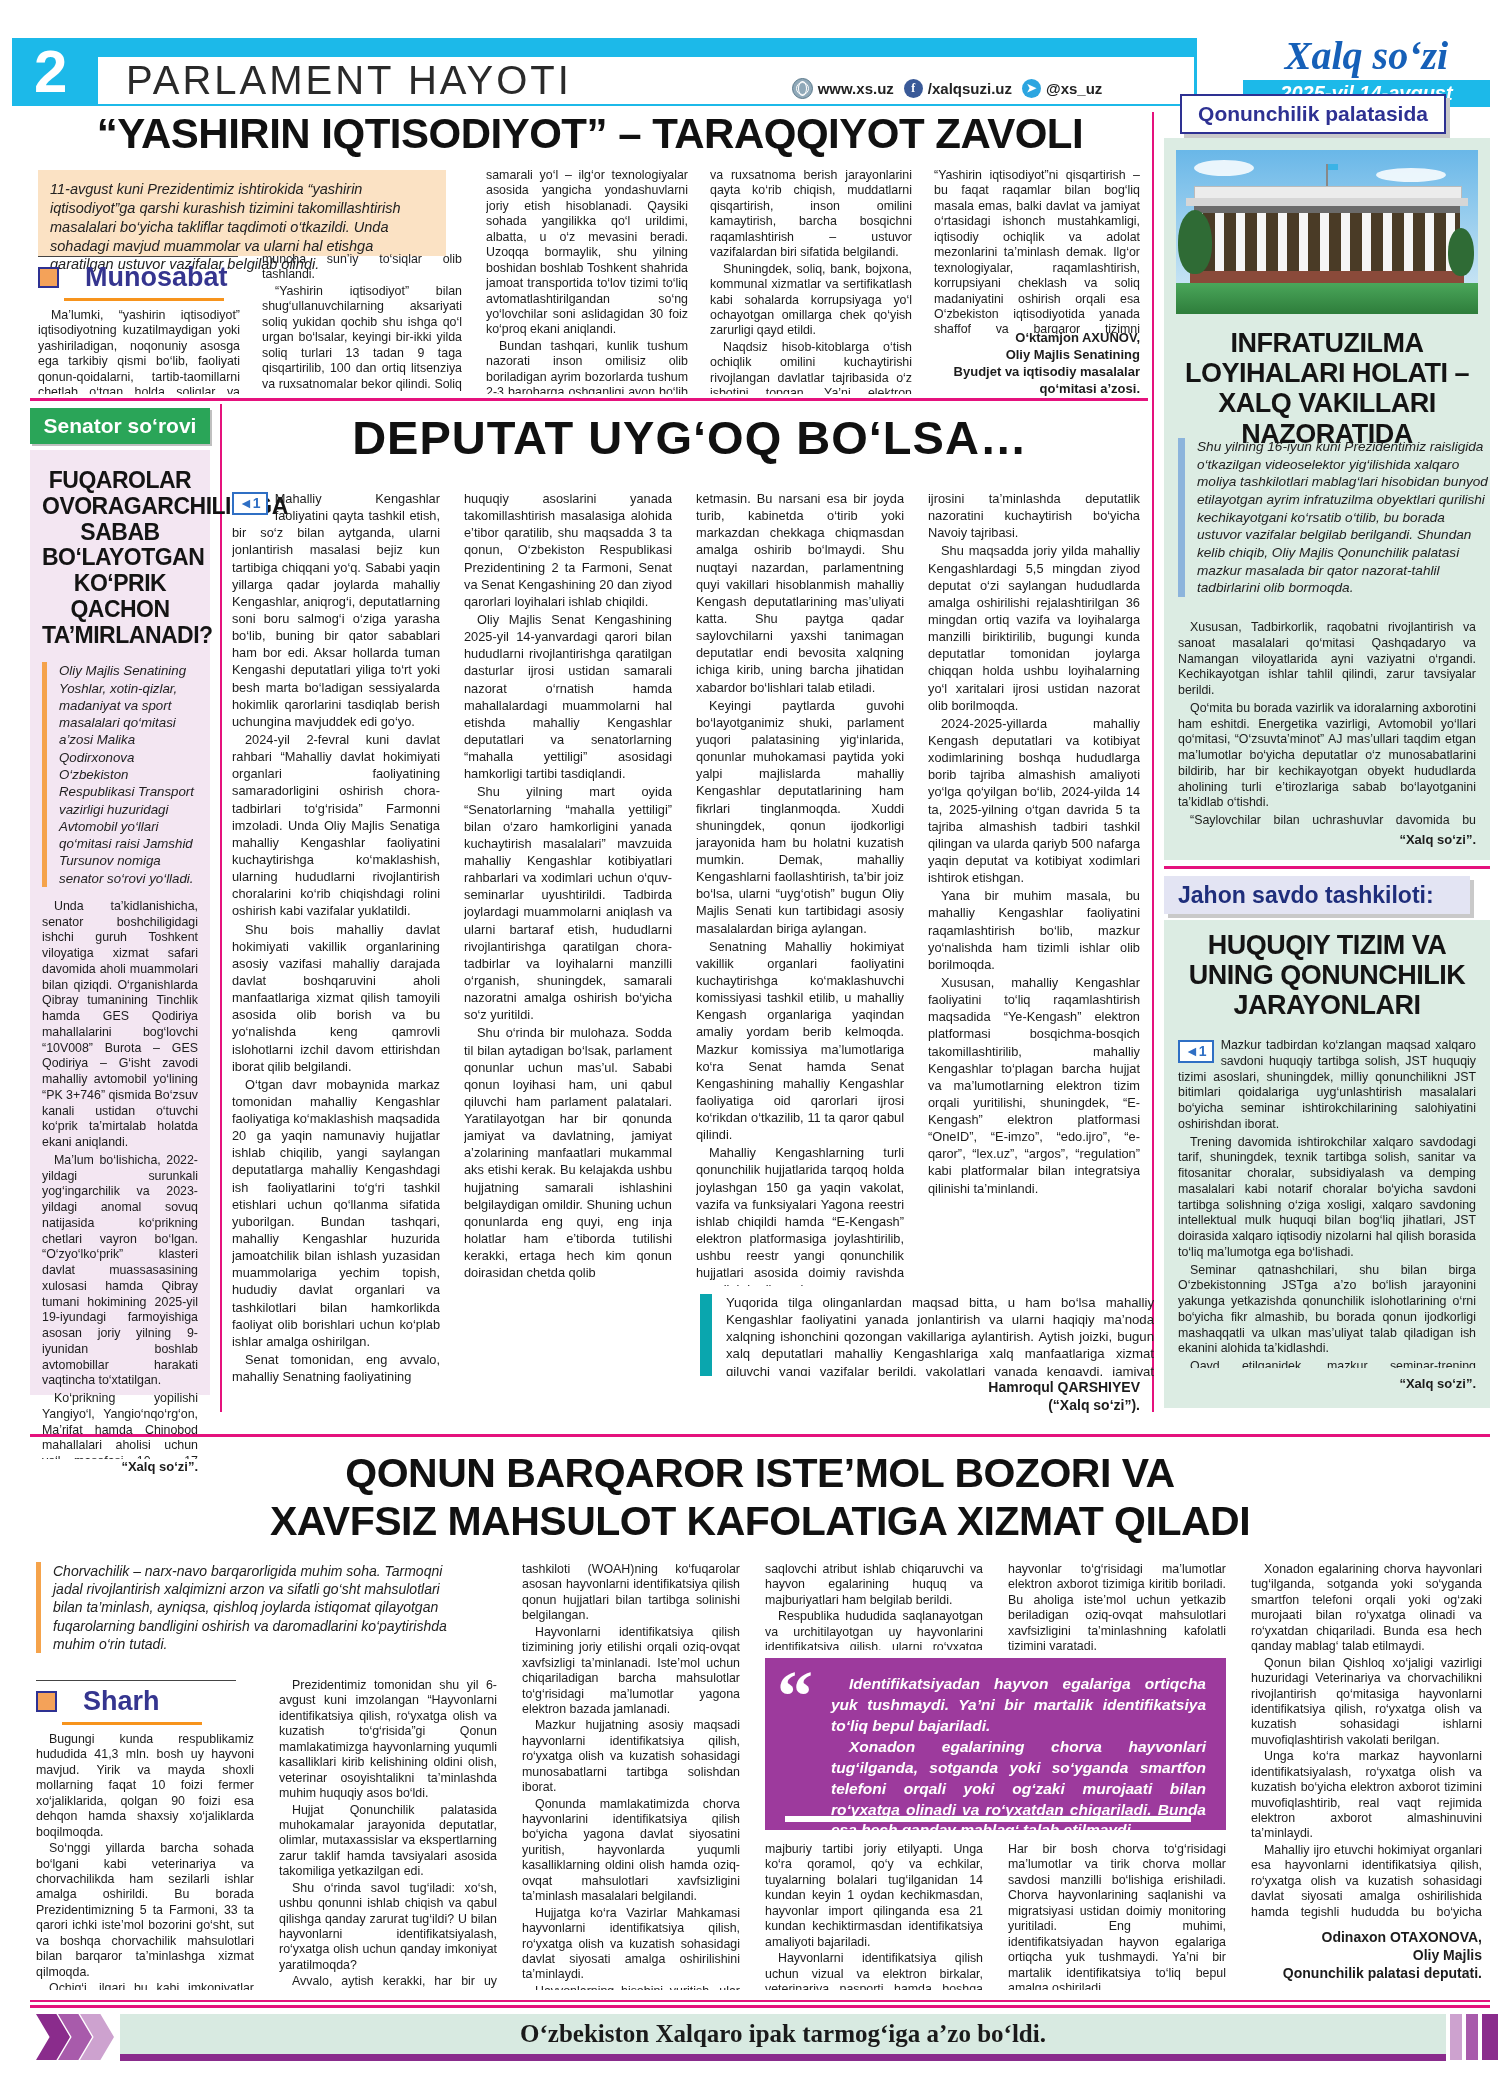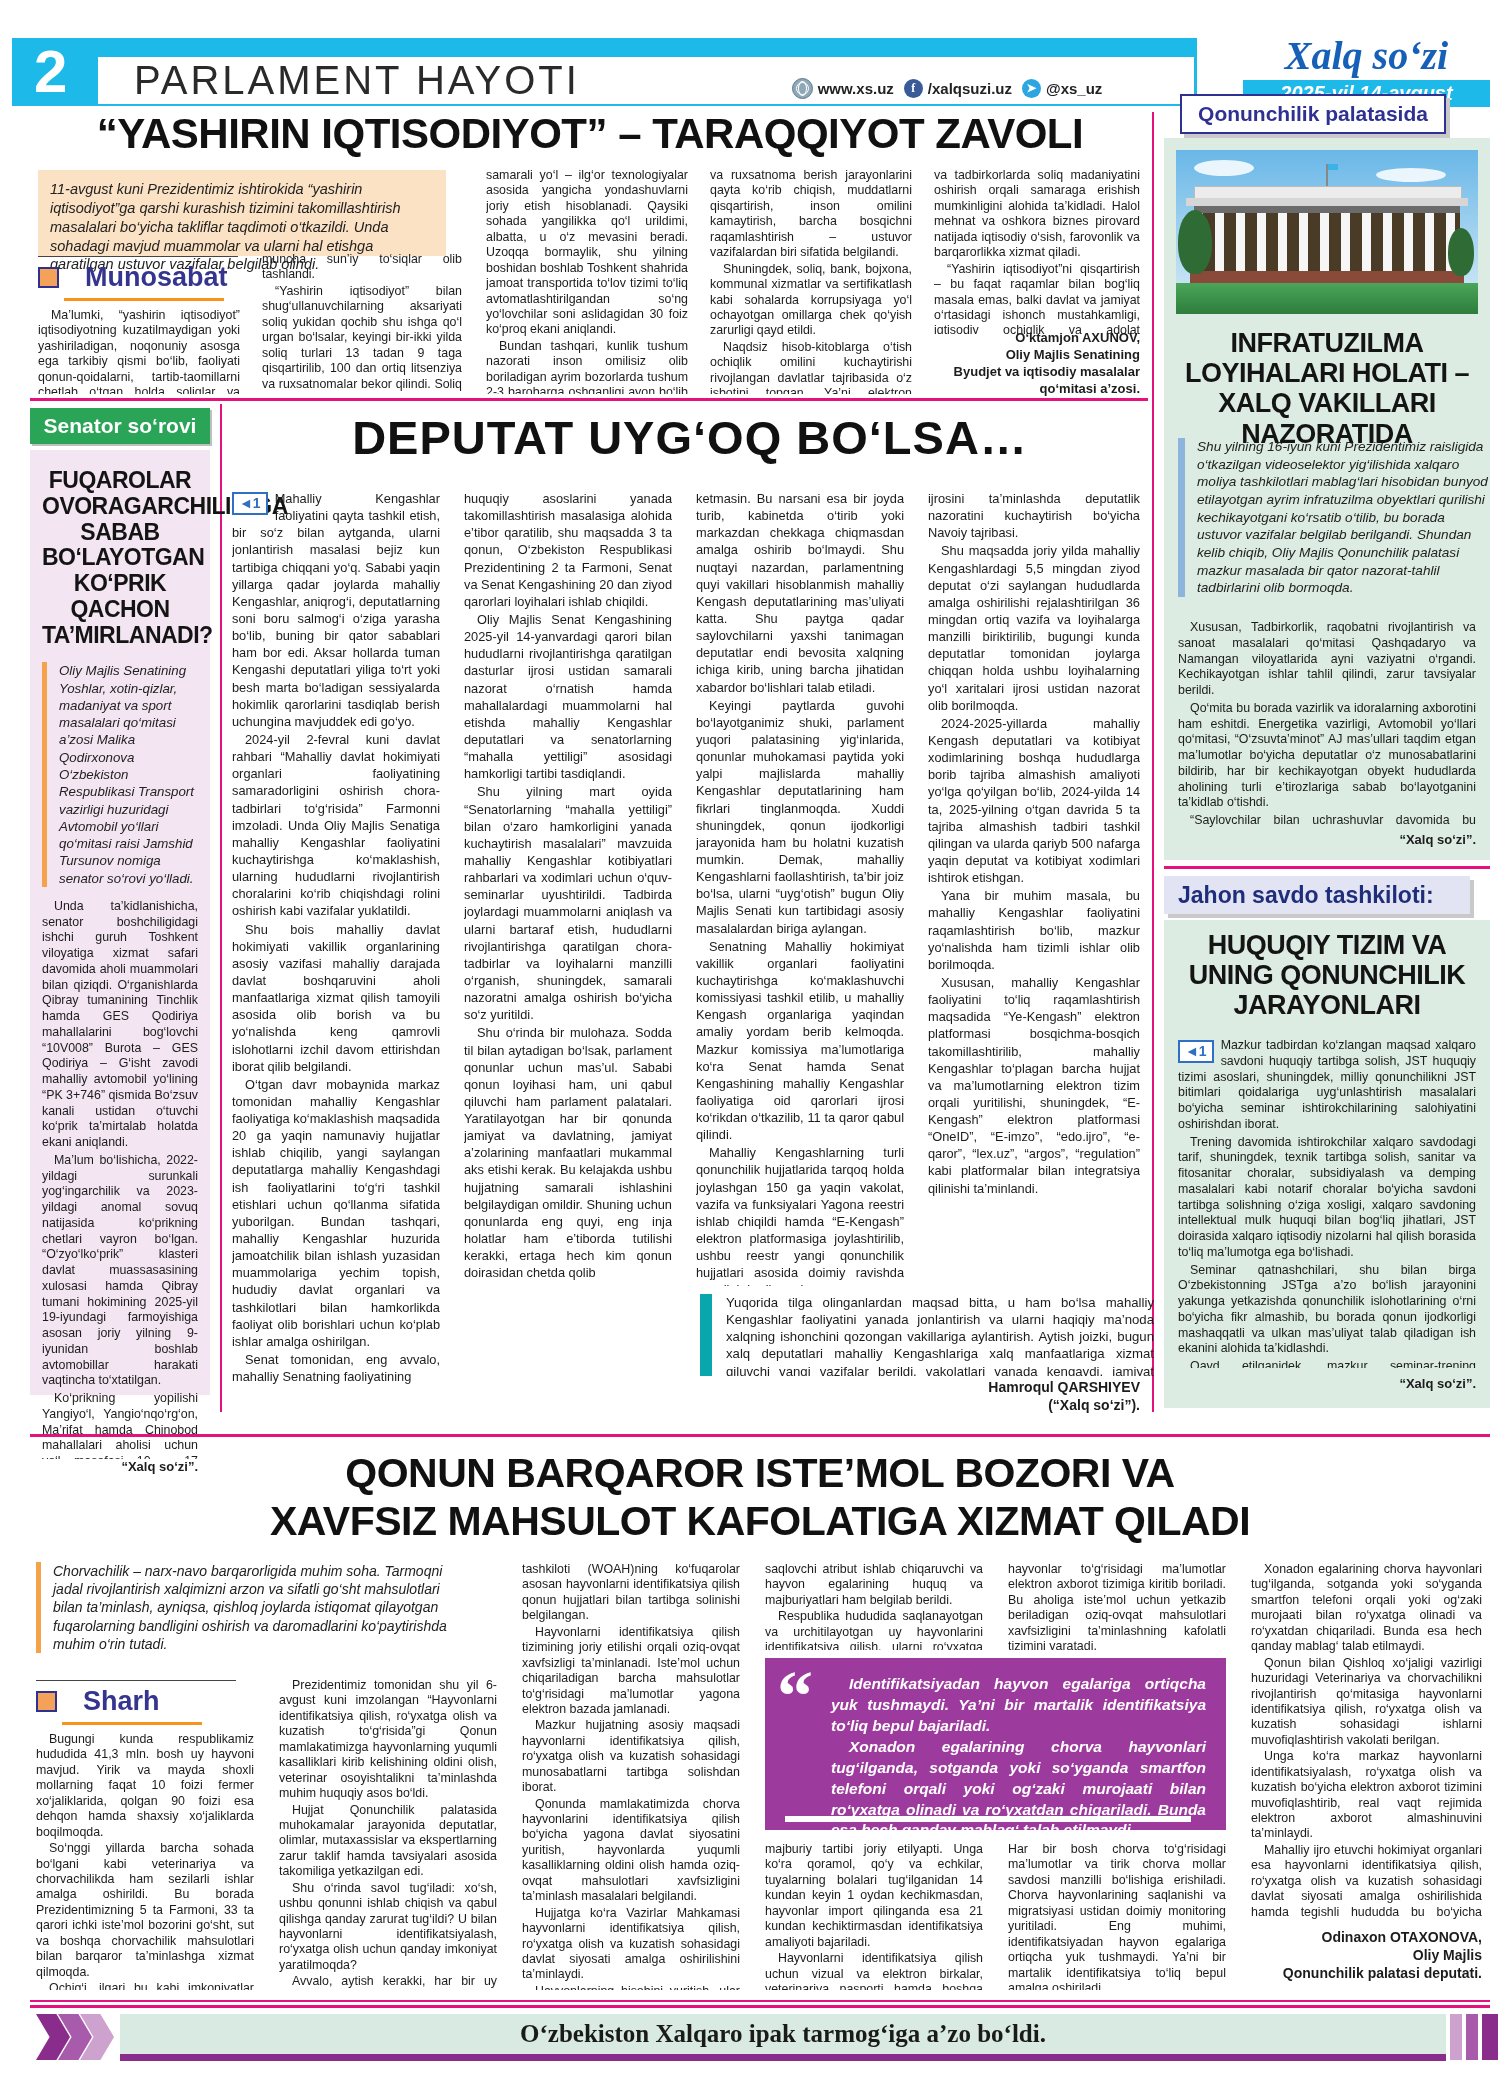--- a/index.html
+++ b/index.html
@@ -91,21 +91,21 @@
   .chev{position:absolute;top:0;height:100%;clip-path:polygon(0 0,60% 0,100% 50%,60% 100%,0 100%,40% 50%);}
   .stripe{position:absolute;top:0;height:100%;}
 </style>
 </head>
 <body>
 
 <div class="page">
 
   <div class="abs cyan-band" style="left:12px;top:38px;width:1185px;height:68px;"></div>
   <div class="abs page-num" style="left:34px;top:42px;">2</div>
-  <div class="abs title-box" style="left:98px;top:57px;width:1096px;height:47px;padding-left:36px;box-sizing:border-box;">
+  <div class="abs title-box" style="left:98px;top:57px;width:1096px;height:47px;padding-left:28px;box-sizing:border-box;">
     <span class="paper-section">PARLAMENT HAYOTI</span>
   </div>
   <div class="abs info-strip" style="left:700px;top:72px;width:494px;height:32px;justify-content:center;">
     <span class="soc">
         <span class="circ globe"></span>
         <span>www.xs.uz</span>
       </span>
     <span class="soc">
         <span class="circ fb">f</span>
         <span>/xalqsuzi.uz</span>
@@ -139,21 +139,20 @@
   <div class="abs col cont-start" style="left:486px;top:168px;width:202px;height:226px;">
       <p>samarali yo‘l – ilg‘or texnologiyalar asosida yangicha yondashuvlarni joriy etish hisoblanadi. Qaysiki sohada yangilikka qo‘l urildimi, albatta, u o‘z mevasini beradi. Uzoqqa bormaylik, shu yilning boshidan boshlab Toshkent shahrida jamoat transportida to‘lov tizimi to‘liq avtomatlashtirilgandan so‘ng yo‘lovchilar soni aslidagidan 30 foiz ko‘proq ekani aniqlandi.</p>
       <p>Bundan tashqari, kunlik tushum nazorati inson omilisiz olib boriladigan ayrim bozorlarda tushum 2-3 barobarga oshganligi ayon bo‘lib qoldi. Bunday tajribalarni iqtisodiyotning boshqa sohasida, jumladan, qishloq xo‘jaligi, qurilish, transport, savdo va xizmatlar yo‘nalishlarida ham joriy etish foydadan xoli emas va buni yaqin kelajakda amalga oshirish rejalashtirilmoqda.</p>
     </div>
   <div class="abs col cont-start" style="left:710px;top:168px;width:202px;height:226px;">
       <p>va ruxsatnoma berish jarayonlarini qayta ko‘rib chiqish, muddatlarni qisqartirish, inson omilini kamaytirish, barcha bosqichni raqamlashtirish – ustuvor vazifalardan biri sifatida belgilandi.</p>
       <p>Shuningdek, soliq, bank, bojxona, kommunal xizmatlar va sertifikatlash kabi sohalarda korrupsiyaga yo‘l ochayotgan omillarga chek qo‘yish zarurligi qayd etildi.</p>
       <p>Naqdsiz hisob-kitoblarga o‘tish ochiqlik omilini kuchaytirishi rivojlangan davlatlar tajribasida o‘z isbotini topgan. Ya’ni elektron to‘lovlar va naqdsiz hisob-kitoblar rivoji fuqarolar uchun qulaylik yaratishi bilan birga, “yashirin iqtisodiyot”ni qisqartirishda ham muhim ahamiyatga ega.</p>
     </div>
   <div class="abs col cont-start" style="left:934px;top:168px;width:206px;height:166px;">
-      <p>va tadbirkorlarda soliq madaniyatini oshirish orqali samaraga erishish mumkinligini alohida ta’kidladi. Halol mehnat va oshkora biznes pirovard natijada iqtisodiy o‘sish, farovonlik va barqarorlikka xizmat qiladi.</p>
       <p>“Yashirin iqtisodiyot”ni qisqartirish – bu faqat raqamlar bilan bog‘liq masala emas, balki davlat va jamiyat o‘rtasidagi ishonch mustahkamligi, iqtisodiy ochiqlik va adolat mezonlarini ta’minlash demak. Ilg‘or texnologiyalar, raqamlashtirish, korrupsiyani cheklash va soliq madaniyatini oshirish orqali esa O‘zbekiston iqtisodiyotida yanada shaffof va barqaror tizimni shakllantirishga erishiladi.</p>
     </div>
   <div class="abs byline" style="left:934px;top:330px;width:206px;">O‘ktamjon AXUNOV,
 Oliy Majlis Senatining
 Byudjet va iqtisodiy masalalar
 qo‘mitasi a’zosi.</div>
 
   <div class="abs hrule" style="left:30px;top:398px;width:1118px;"></div>
   <div class="abs vrule" style="left:1152px;top:112px;height:1300px;"></div>
   <div class="abs vrule" style="left:220px;top:404px;height:1008px;"></div>

